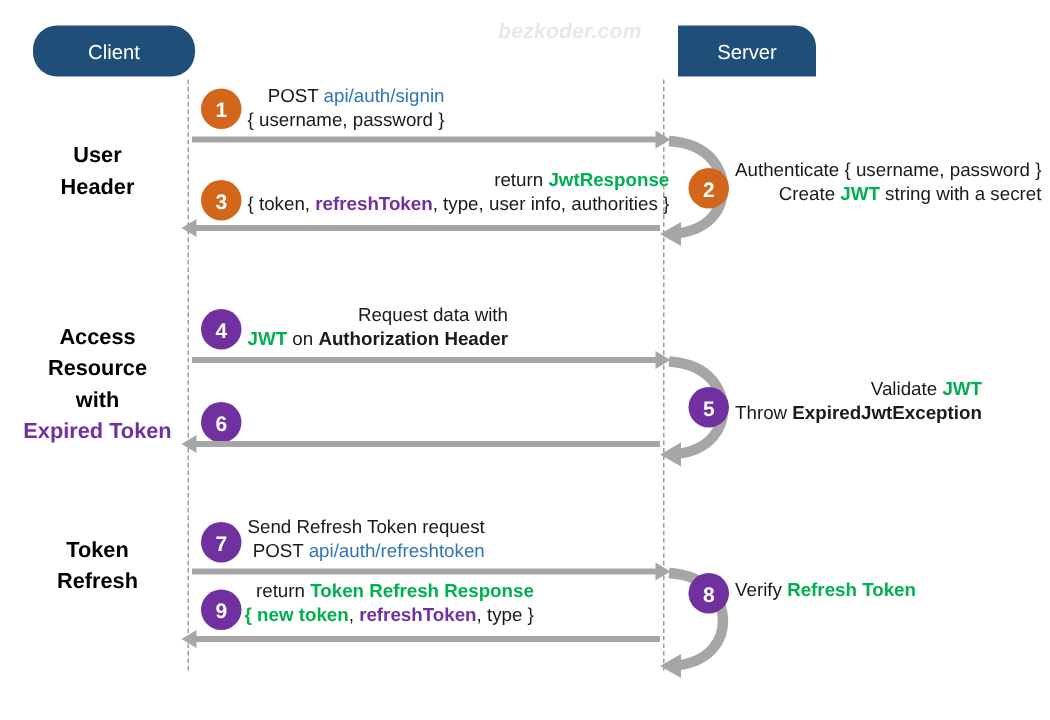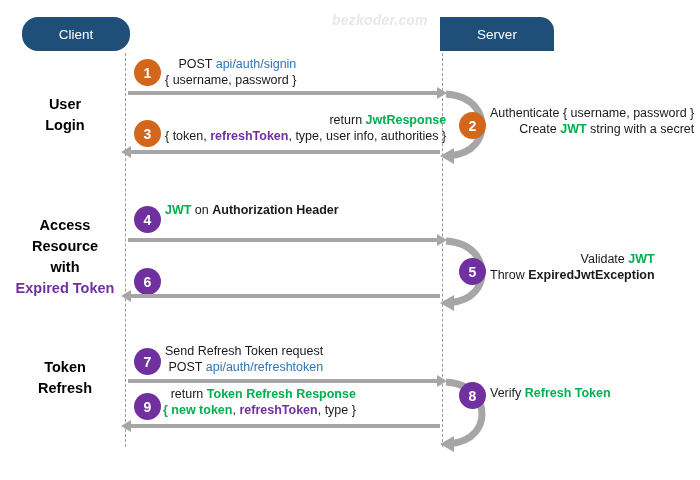--- a/index.html
+++ b/index.html
@@ -41,23 +41,23 @@
     height: 34px;
   }
   .actor-client {
     left: 22px;
     top: 17px;
     width: 108px;
     border-top-left-radius: 14px;
     border-radius: 16px;
   }
   .actor-server {
-    left: 440px;
+    left: 452px;
     top: 17px;
-    width: 114px;
+    width: 92px;
     border-top-right-radius: 14px;
   }
 
   
   .lifeline {
     position: absolute;
     top: 53px;
     height: 394px;
     width: 0;
     border-left: 1px dashed #9b9b9b;
@@ -154,21 +154,21 @@
   </div>
   <div class="actor-box actor-server">
     <span>Server</span>
   </div>
 
   <div class="lifeline lifeline-client"></div>
   <div class="lifeline lifeline-server"></div>
 
   <div class="phase" style="left:5px; top:94px;">
     <span class="pl">User</span>
-    <span class="pl">Login</span>
+    <span class="pl">Header</span>
   </div>
 
   <div class="phase" style="left:5px; top:215px;">
     <span class="pl">Access</span>
     <span class="pl">Resource</span>
     <span class="pl">with</span>
     <span class="pl accent">Expired Token</span>
   </div>
 
   <div class="phase" style="left:5px; top:357px;">
@@ -200,20 +200,21 @@
   <div class="msg" style="left:165px; top:112px;">
     <span class="ln"><span>return </span><span class="t-green">JwtResponse</span></span>
     <span class="ln"><span>{ token, </span><span class="t-purple">refreshToken</span><span>, type, user info, authorities }</span></span>
   </div>
   <div class="badge badge-orange" style="left:134px; top:120px;">3</div>
   <div class="arrow" style="left:130px; top:150px; width:310px;">
     <span class="arrow-head left"></span>
   </div>
 
   <div class="msg" style="left:165px; top:202px;">
+    <span class="ln">Request data with</span>
     <span class="ln"><span class="t-green">JWT</span><span> on </span><span class="t-bold">Authorization Header</span></span>
   </div>
   <div class="badge badge-purple" style="left:134px; top:206px;">4</div>
   <div class="arrow" style="left:128px; top:238px; width:310px;">
     <span class="arrow-head right"></span>
   </div>
 
   <div class="selfloop" style="left:442px; top:235px;">
     <svg width="56" height="76" viewBox="0 0 56 76" aria-hidden="true">
       <path d="M 4 6 C 34 8, 40 28, 40 38 C 40 48, 34 66, 6 68" fill="none" stroke="#a6a6a6" stroke-width="7" stroke-linecap="butt"></path>

